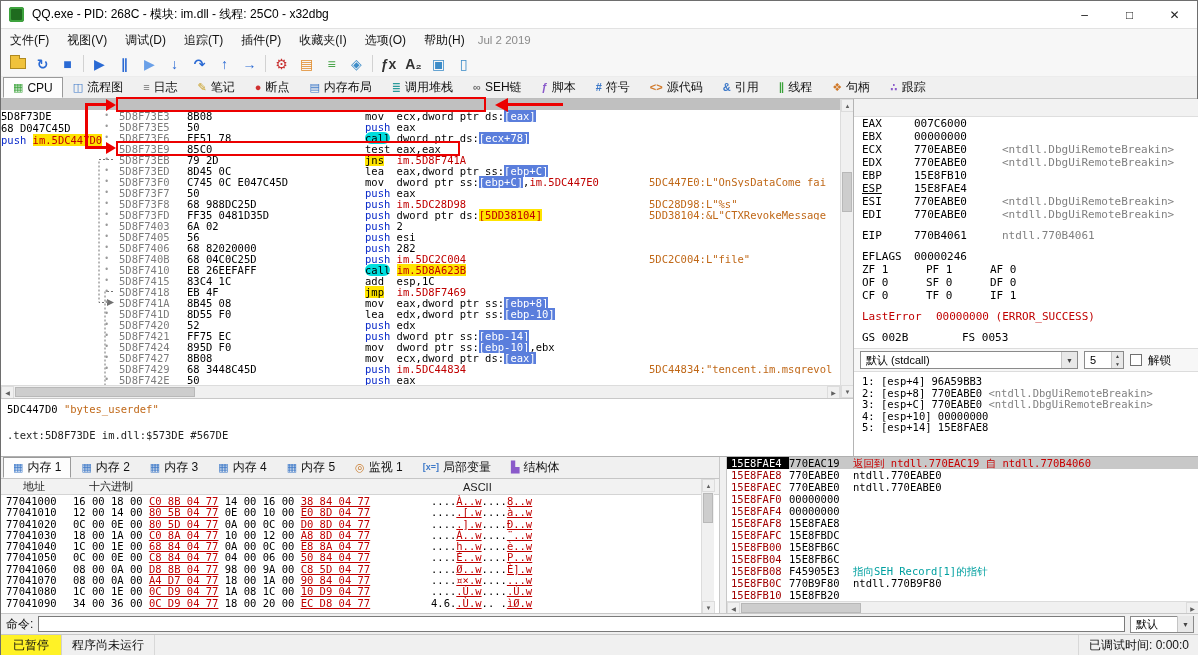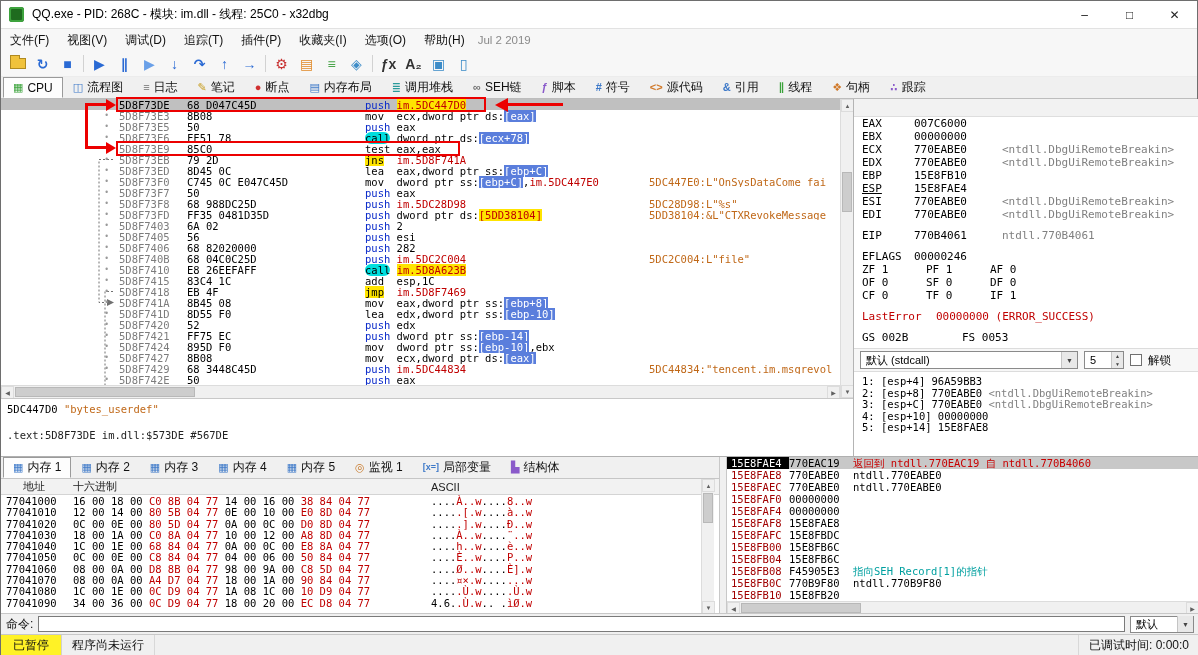--- a/index.html
+++ b/index.html
@@ -44,21 +44,21 @@
   .tab-ico { font-size:11px; line-height:11px; font-weight:bold; }
   .tab-ico.txt { font-size:9px; font-weight:bold; }
 
   
   .main { position:absolute; top:98px; left:0; width:1198px; height:357px; background:#fff; }
   .disasm { position:absolute; left:0; top:0; width:852px; height:357px; }
   .disasm-rows { position:absolute; left:0; top:0; width:839px; height:286px; overflow:hidden; background:#fff; }
   .jumplines { position:absolute; left:0; top:0; pointer-events:none; }
   .drow { height:11px; line-height:11px; font:10.5px "DejaVu Sans Mono",monospace;
     display:flex; white-space:pre; position:relative; }
-  .drow.sel { background:#c0c0c0; }
+  .drow.sel { background:#c0c0c0;flex-direction:column; }
   .d-gut { width:118px; flex:none; text-align:right; padding-right:10px; color:#999; font-size:8px; line-height:11px; }
   .d-addr { width:68px; flex:none; color:#7c7c7c; }
   .drow.sel .d-addr { color:#000; }
   .d-bytes { width:178px; flex:none; color:#000; }
   .d-instr { width:284px; flex:none; }
   .d-com { flex:1; color:#c06818; overflow:hidden; }
   .tk-p { color:#0a2aca; }
   .tk-m, .tk-t { color:#000; }
   .tk-c { background:#00dede; color:#000;border-radius:6px; }
   .tk-j { background:#ffe400; color:#000; }
@@ -116,30 +116,30 @@
   #args { padding-top:3px; }
   .argline { height:11.5px; line-height:11.5px; font:10.5px "DejaVu Sans Mono",monospace; padding-left:8px;
     white-space:pre; color:#000; }
   .argcom { color:#808080; }
 
   
   .bottom { position:absolute; top:455px; left:0; width:1198px; height:157px; border-top:1px solid #b0b0b0; background:#fff; }
   .bl { position:absolute; left:0; top:0; width:718px; height:157px; }
   .btabs { height:22px; background:#f0f0f0; display:flex; align-items:flex-end; border-bottom:1px solid #c6c6c6; padding-left:2px; }
   .dump-head { height:16px; background:#f2f2f2; border-bottom:1px solid #d4d4d4; display:flex;
-    font-size:11px; color:#222; align-items:center; }
+    font-size:11px; color:#222; align-items:center;gap:16px; }
   .dh-addr { width:66px; flex:none; text-align:center; }
   .dh-hex { width:360px; flex:none; padding-left:6px; }
   .dh-asc { flex:1; padding-left:4px; }
   .mrow { height:11.3px; line-height:11.3px; font:10.5px "DejaVu Sans Mono",monospace; display:flex; white-space:pre; }
   .m-addr { width:66px; flex:none; padding-left:5px; color:#000; }
   .m-hex { width:360px; flex:none; padding-left:6px; }
   .m-asc { flex:1; padding-left:4px; }
   .hb { color:#000; }
-  .hr { color:#c00000; }
+  .hr { color:#c00000; text-decoration:underline; }
   .dumpvs { left:700px; top:22px; height:135px; border-left:1px solid #dcdcdc; }
   .vsplit { position:absolute; left:718px; top:0; width:8px; height:157px; background:#f0f0f0;
     border-left:1px solid #c8c8c8; border-right:1px solid #c8c8c8; }
   .br { position:absolute; left:726px; top:0; width:472px; height:157px; }
   .srow { height:12px; line-height:12px; font:10.5px "DejaVu Sans Mono",monospace; display:flex; white-space:pre; }
   .srow.sel { background:#c8c8c8; }
   .s-addr { width:62px; flex:none; padding-left:4px; color:#a00000; }
   .s-addr.cur { background:#000; color:#fff; }
   .s-val { width:64px; flex:none; color:#000; }
   .s-com { flex:1; color:#000; overflow:hidden; }

